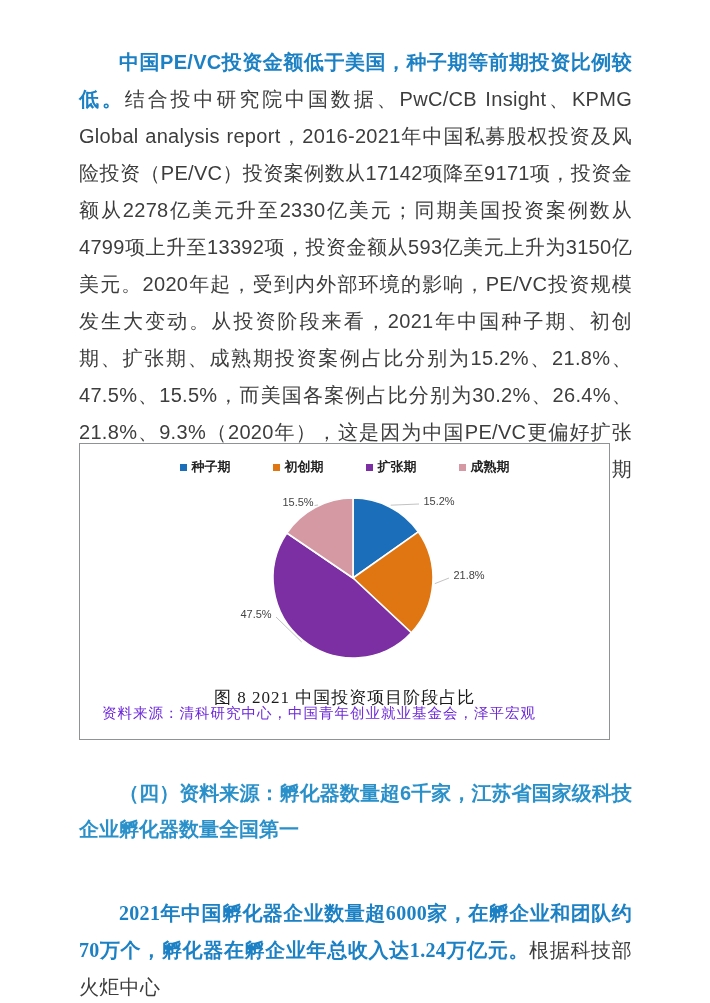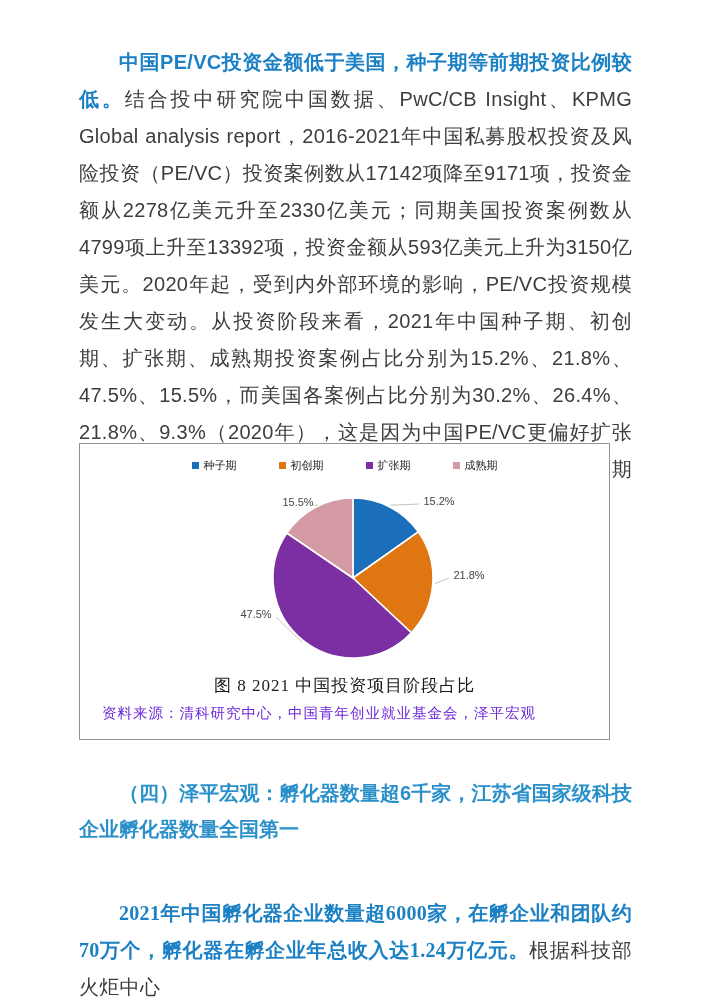--- a/index.html
+++ b/index.html
@@ -46,35 +46,35 @@
     position: absolute;
     top: 14px; left: 0; right: 0;
     display: flex;
     justify-content: center;
     gap: 42px;
   }
   .legend-item { display: flex; align-items: center; gap: 5px; }
   .legend-swatch { width: 7px; height: 7px; display: inline-block; }
   .legend-label {
     font-family: "Liberation Serif", "DejaVu Serif", serif;
-    font-size: 11px; font-weight: normal; color: #222;
+    font-size: 13px; font-weight: bold; color: #222;
   }
   .pie-svg { position: absolute; top: 40px; left: 0; }
   .pie-label-text {
     font-family: "Liberation Sans", "DejaVu Sans", sans-serif;
     font-size: 11px; fill: #444;
   }
   .figure-caption {
     position: absolute;
     top: 230px; left: 0; right: 0;
     text-align: center;
     font-family: "Liberation Serif", "DejaVu Serif", serif;
     font-size: 17px; color: #1a1a1a;
     letter-spacing: 1px;
-    margin: 0;
+    margin: 12px;
   }
   .figure-source {
     position: absolute;
     top: 260px; left: 22px; right: 10px;
     font-family: "Liberation Serif", "DejaVu Serif", serif;
     font-size: 14.5px; color: #6d28d9;
     letter-spacing: 1px;
     margin: 0;
   }
 </style>
@@ -115,17 +115,17 @@
         <line x1="221.73010218047222" y1="157.99529340174306" x2="196" y2="133" stroke="#b3b3b3" stroke-width="0.8"></line>
         <text x="176" y="134" text-anchor="middle" class="pie-label-text">47.5%</text>
         <path d="M 273 94 L 206.83355405803502 49.033329771829614 A 80 80 0 0 1 273 14 Z" fill="#d499a2" stroke="#ffffff" stroke-width="1.6"></path>
         <line x1="234.62975523063298" y1="21.53121833272715" x2="238" y2="21" stroke="#b3b3b3" stroke-width="0.8"></line>
         <text x="218" y="22" text-anchor="middle" class="pie-label-text">15.5%</text>
       </svg>
     <p class="figure-caption">图 8  2021 中国投资项目阶段占比</p>
     <p class="figure-source">资料来源：清科研究中心，中国青年创业就业基金会，泽平宏观</p>
   </div>
 
-  <p class="section-heading" style="top: 775px;">（四）泽平宏观：孵化器数量超6千家，江苏省国家级科技企业孵化器数量全国第一</p>
+  <p class="section-heading" style="top: 775px;">（四）资料来源：孵化器数量超6千家，江苏省国家级科技企业孵化器数量全国第一</p>
 
   <p class="para" style="top: 895px; font-family: Liberation Serif, serif;"><span class="lead-blue">2021年中国孵化器企业数量超6000家，在孵企业和团队约70万个，孵化器在孵企业年总收入达1.24万亿元。</span><span>根据科技部火炬中心</span></p>
 
 </div>
 
 </body></html>

